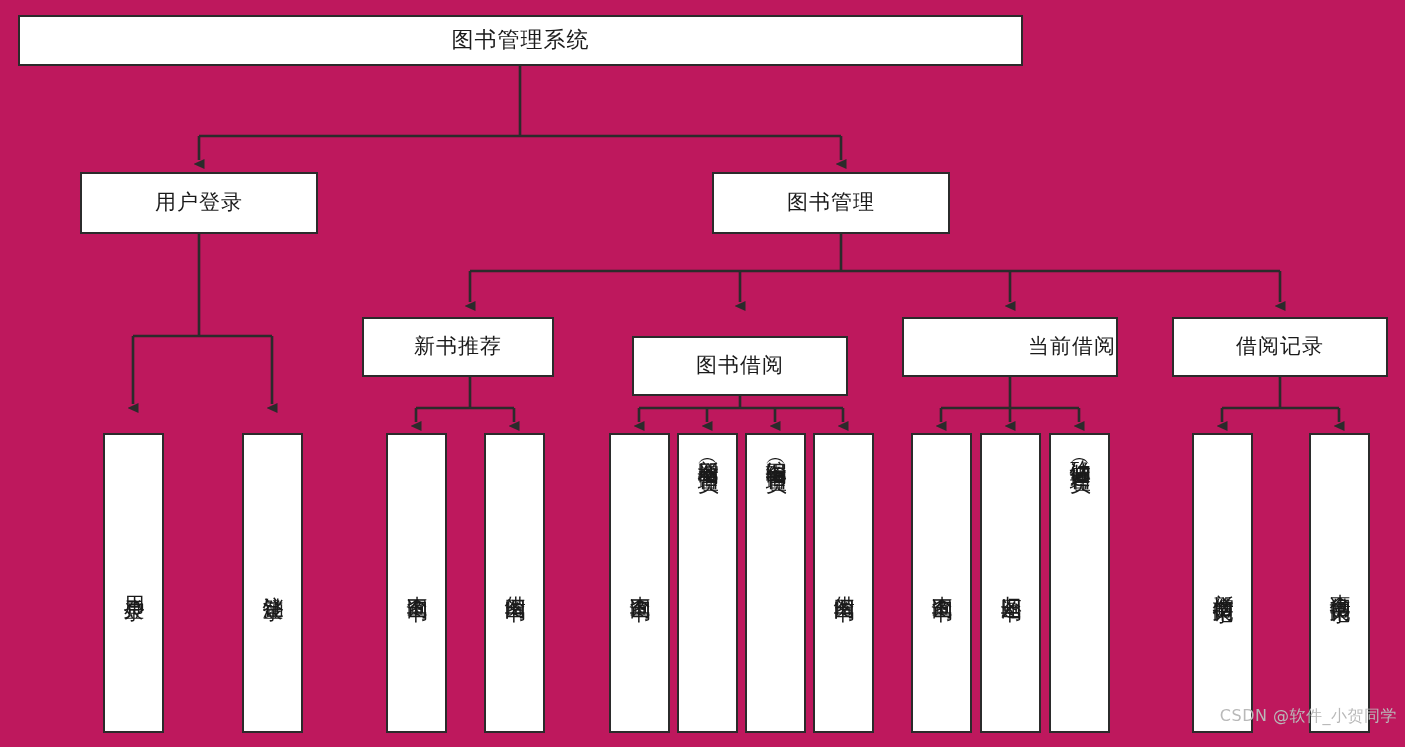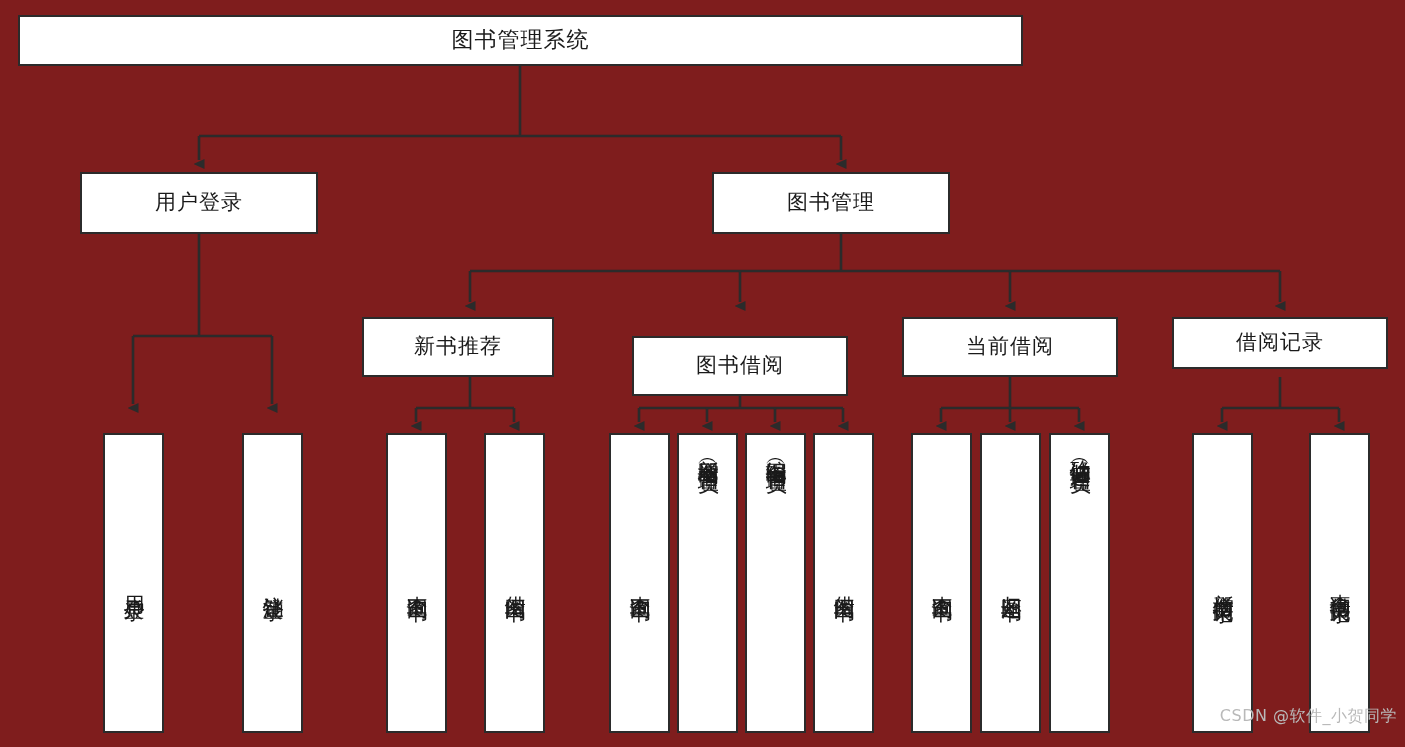--- a/index.html
+++ b/index.html
@@ -8,21 +8,21 @@
     padding: 0;
     background: #ffffff;
   }
   body {
     font-family: "DejaVu Sans", "Liberation Sans", sans-serif;
   }
   #diagram {
     position: relative;
     width: 1405px;
     height: 747px;
-    background: #7f1d1d;
+    background: #be185d;
     overflow: hidden;
   }
   #connectors {
     position: absolute;
     left: 0;
     top: 0;
     width: 1405px;
     height: 747px;
     pointer-events: none;
   }
@@ -139,25 +139,25 @@
   </div>
 
   <div class="node horiz" style="left:362px; top:317px; width:192px; height:60px;">
     <span>新书推荐</span>
   </div>
 
   <div class="node horiz" style="left:632px; top:336px; width:216px; height:60px;">
     <span>图书借阅</span>
   </div>
 
-  <div class="node horiz" style="left:902px; top:317px; width:216px; height:60px;">
+  <div class="node horiz" style="left:902px; top:317px; width:216px; height:60px;justify-content:flex-end;">
     <span>当前借阅</span>
   </div>
 
-  <div class="node horiz" style="left:1172px; top:317px; width:216px; height:52px;">
+  <div class="node horiz" style="left:1172px; top:317px; width:216px; height:60px;">
     <span>借阅记录</span>
   </div>
 
   <div class="node leaf center-v" style="left:103px; top:433px; width:61px; height:300px;">
     <span class="vtext">用户登录</span>
   </div>
 
   <div class="node leaf center-v" style="left:242px; top:433px; width:61px; height:300px;">
     <span class="vtext">注销登录</span>
   </div>

